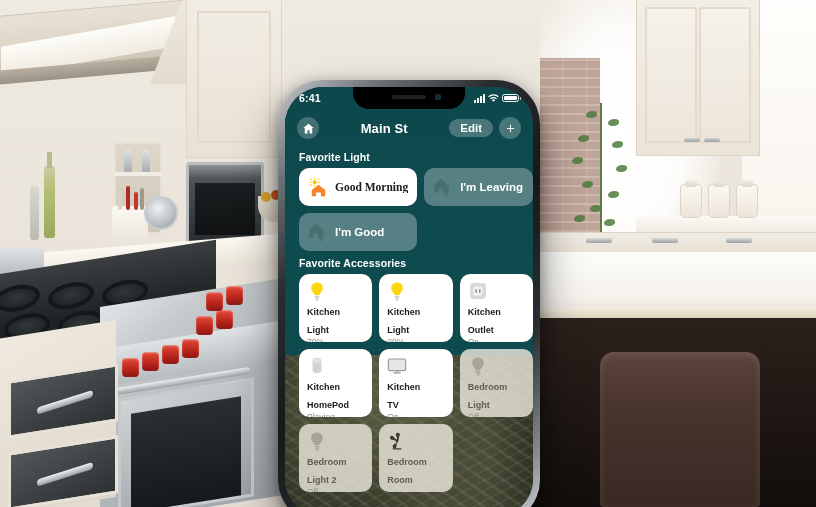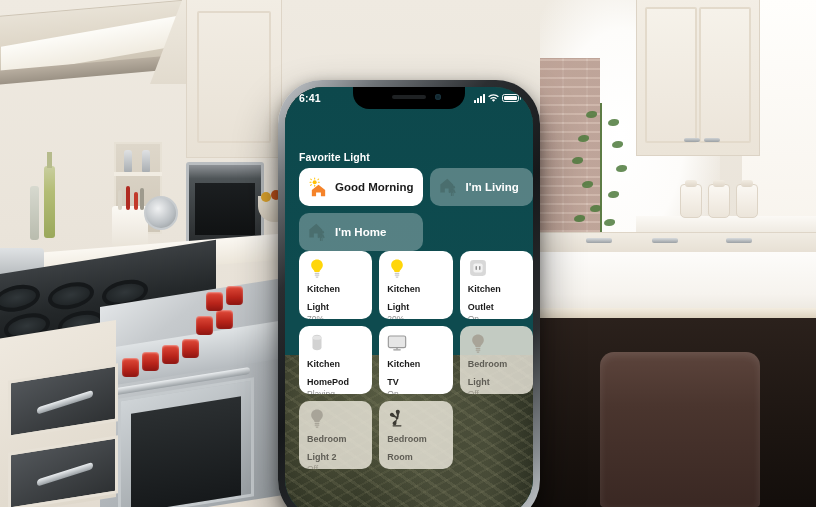--- a/index.html
+++ b/index.html
@@ -371,21 +371,21 @@
   .scene {
     height:38px; border-radius:10px;
     display:flex; align-items:center; gap:7px; padding:0 9px;
     background:rgba(255,255,255,.30);
   }
   .scene.active { background:#ffffff; }
   .scene-label {
     font-size:11.5px; font-weight:bold; color:#fff;
     white-space:nowrap; overflow:hidden;
   }
-  .scene.active .scene-label { color:#1a1a1a; }
+  .scene.active .scene-label { color:#1a1a1a;font-family:Liberation Serif, serif; }
   .scene-icon { width:20px; height:20px; flex:0 0 auto; }
 
   .accessories {
     display:grid; grid-template-columns:repeat(3,1fr); gap:7px;
     padding:0 0 0 14px;
   }
   .acc {
     height:68px; border-radius:10px; background:#fff;
     padding:7px 7px 6px 8px;
     display:flex; flex-direction:column; justify-content:space-between;
@@ -535,20 +535,36 @@
           <path d="M11 15.2 7.6 11.3a5.2 5.2 0 0 1 6.8 0Z" fill="#fff"></path>
           <path d="M11 8.1c-2 0-3.9.75-5.3 2L4.1 8.3A10 10 0 0 1 11 5.6a10 10 0 0 1 6.9 2.7l-1.6 1.8a7.8 7.8 0 0 0-5.3-2Z" fill="#fff"></path>
           <path d="M11 2.4a13.6 13.6 0 0 0-9 3.4L.4 3.9A16 16 0 0 1 11 0a16 16 0 0 1 10.6 3.9L20 5.8a13.6 13.6 0 0 0-9-3.4Z" fill="#fff"></path>
         </svg>
         <span class="batt">
             <i></i>
           </span>
       </span>
     </div>
 
+    <div class="navbar">
+      <div class="home-btn">
+        <svg width="13" height="13" viewBox="0 0 24 24">
+          <path d="M12 3 2.5 11.2h2.6V21h5V15h3.8v6h5v-9.8h2.6Z" fill="#fff"></path>
+        </svg>
+      </div>
+      <div class="nav-title">Main St</div>
+      <div class="nav-right">
+        <div class="edit-btn">Edit</div>
+        <div class="plus-btn">
+          <svg width="11" height="11" viewBox="0 0 24 24">
+            <path d="M11 4h2v7h7v2h-7v7h-2v-7H4v-2h7Z" fill="#fff"></path>
+          </svg>
+        </div>
+      </div>
+    </div>
 
     <div class="content">
 
       <div class="section-title">Favorite Light</div>
 
       <div class="scenes">
 
         <div class="scene active">
           <span class="scene-icon">
             <svg viewBox="0 0 24 24" width="20" height="20">
@@ -571,38 +587,39 @@
         <div class="scene">
           <span class="scene-icon">
             <svg viewBox="0 0 24 24" width="20" height="20">
               <path d="M10 2 1.6 9.1v9.6h5.4v-5h4.6v5h5.4V9.1Z" fill="#4a6e6e"></path>
               <g fill="#4a6e6e">
                 <circle cx="17.2" cy="12.2" r="2"></circle>
                 <path d="M16.1 14.6h2.3l1.6 4.2-1.5.6-1-2.6v5.9h-1.3v-3.4h-.6v3.4h-1.3v-5.9l-1 2.6-1.5-.6Z"></path>
               </g>
             </svg>
           </span>
-          <span class="scene-label">I'm Living</span>
+          <span class="scene-label">I'm Leaving</span>
         </div>
 
         <div class="scene">
           <span class="scene-icon">
             <svg viewBox="0 0 24 24" width="20" height="20">
               <path d="M10 2 1.6 9.1v9.6h5.4v-5h4.6v5h5.4V9.1Z" fill="#4a6e6e"></path>
               <g fill="#4a6e6e">
                 <circle cx="17.2" cy="12.2" r="2"></circle>
                 <path d="M16.1 14.6h2.3l1.6 4.2-1.5.6-1-2.6v5.9h-1.3v-3.4h-.6v3.4h-1.3v-5.9l-1 2.6-1.5-.6Z"></path>
               </g>
             </svg>
           </span>
-          <span class="scene-label">I'm Home</span>
+          <span class="scene-label">I'm Good</span>
         </div>
 
       </div>
 
+      <div class="section-title">Favorite Accessories</div>
 
       <div class="accessories">
 
         <div class="acc">
           <span class="acc-icon">
             <svg viewBox="0 0 24 24" width="20" height="20">
               <path d="M12 1.8c-4.1 0-7 2.9-7 6.7 0 2.6 1.4 4.3 2.6 5.7.8 1 1.4 1.7 1.4 2.6h6c0-.9.6-1.6 1.4-2.6 1.2-1.4 2.6-3.1 2.6-5.7 0-3.8-2.9-6.7-7-6.7Z" fill="#ffd60a"></path>
               <rect x="9.2" y="17.6" width="5.6" height="1.5" rx=".6" fill="#c9c9c9"></rect>
               <rect x="9.2" y="19.9" width="5.6" height="1.5" rx=".6" fill="#c9c9c9"></rect>
               <path d="M10.4 22.2h3.2v.5c0 .6-.5 1.1-1.1 1.1h-1c-.6 0-1.1-.5-1.1-1.1Z" fill="#c9c9c9"></path>

